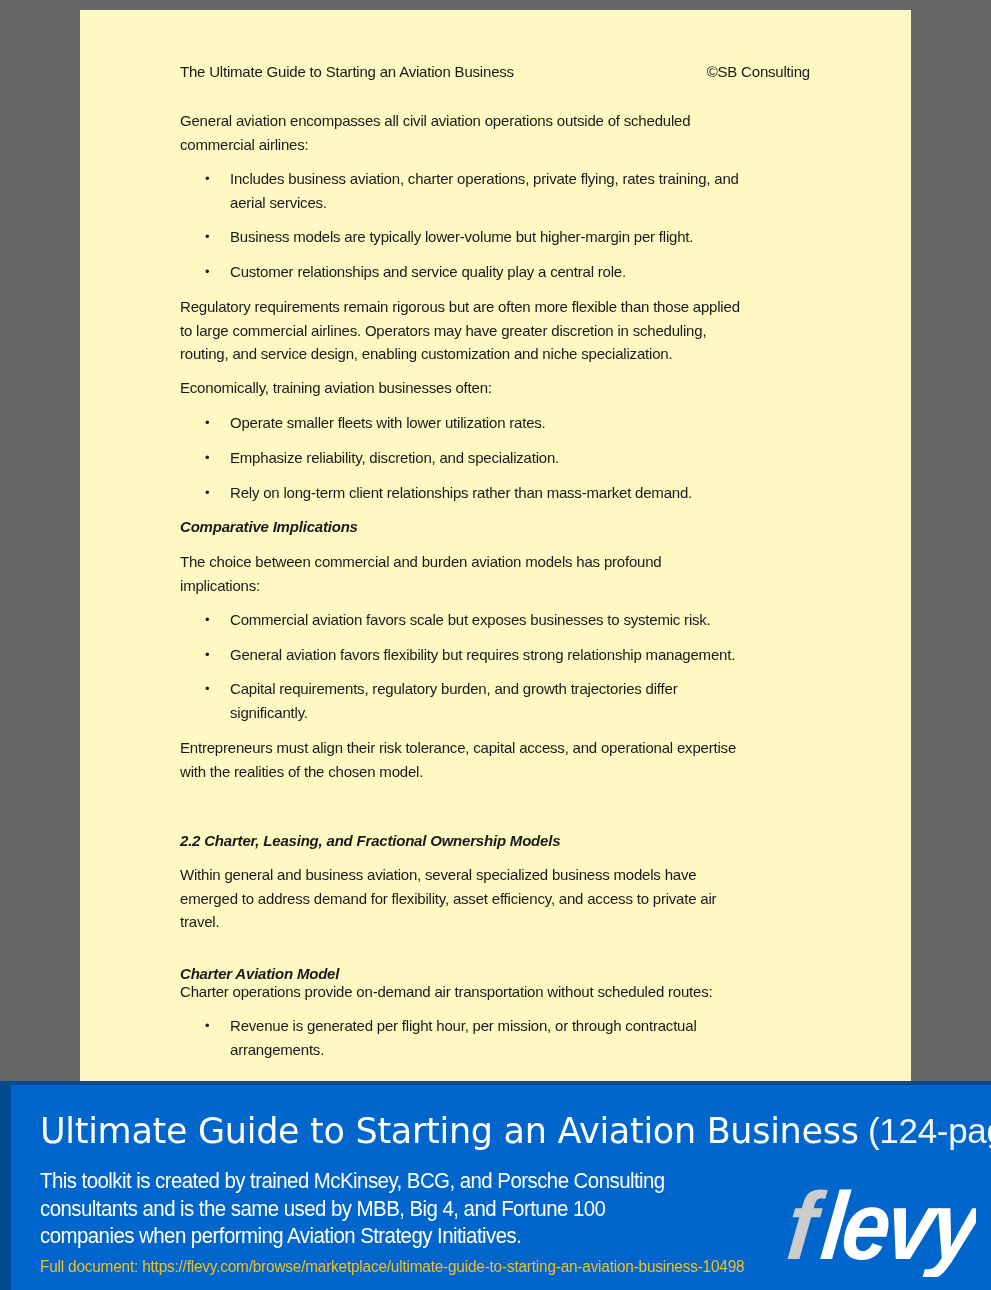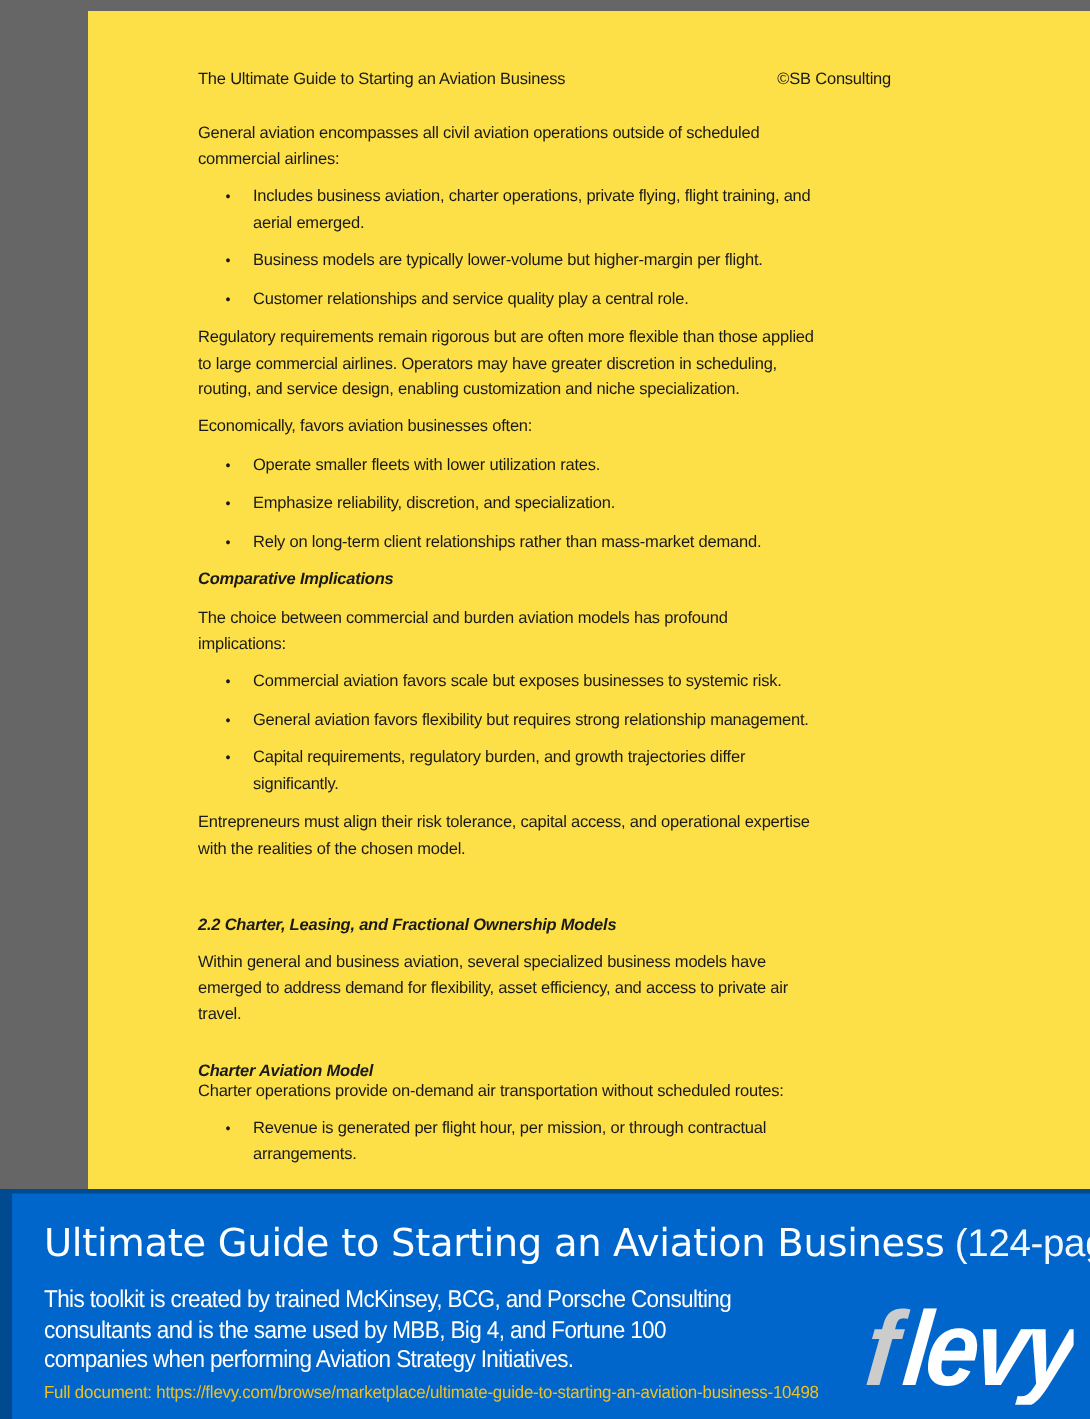--- a/index.html
+++ b/index.html
@@ -11,23 +11,23 @@
       height: 1290px;
       background: #666666;
       position: relative;
       overflow: hidden;
       font-family: "Liberation Sans", sans-serif;
     }
     .page {
       position: absolute;
       left: 80px;
       top: 10px;
-      width: 911px;
+      width: 831px;
       height: 1100px;
-      background: #fde047;
+      background: #fef9c3;
     }
     .content {
       position: absolute;
       left: 100px;
       top: 0;
       width: 632px;
       font-family: "Liberation Sans", sans-serif;
       font-size: 15px;
       color: #1a1a1a;
       letter-spacing: -0.2px;
@@ -140,22 +140,22 @@
     </div>
 
     <div class="block" style="top:99px">
       <div>General aviation encompasses all civil aviation operations outside of scheduled</div>
       <div>commercial airlines:</div>
     </div>
 
     <div class="bullet" style="top:157px">
       <span class="dot">•</span>
       <div class="text">
-        <div>Includes business aviation, charter operations, private flying, flight training, and</div>
-        <div>aerial emerged.</div>
+        <div>Includes business aviation, charter operations, private flying, rates training, and</div>
+        <div>aerial services.</div>
       </div>
     </div>
 
     <div class="bullet" style="top:215px">
       <span class="dot">•</span>
       <div class="text">
           <div>Business models are typically lower-volume but higher-margin per flight.</div>
         </div>
     </div>
 
@@ -166,21 +166,21 @@
         </div>
     </div>
 
     <div class="block" style="top:285px">
       <div>Regulatory requirements remain rigorous but are often more flexible than those applied</div>
       <div>to large commercial airlines. Operators may have greater discretion in scheduling,</div>
       <div>routing, and service design, enabling customization and niche specialization.</div>
     </div>
 
     <div class="block" style="top:366px">
-      <div>Economically, favors aviation businesses often:</div>
+      <div>Economically, training aviation businesses often:</div>
     </div>
 
     <div class="bullet" style="top:401px">
       <span class="dot">•</span>
       <div class="text">
           <div>Operate smaller fleets with lower utilization rates.</div>
         </div>
     </div>
 
     <div class="bullet" style="top:436px">

